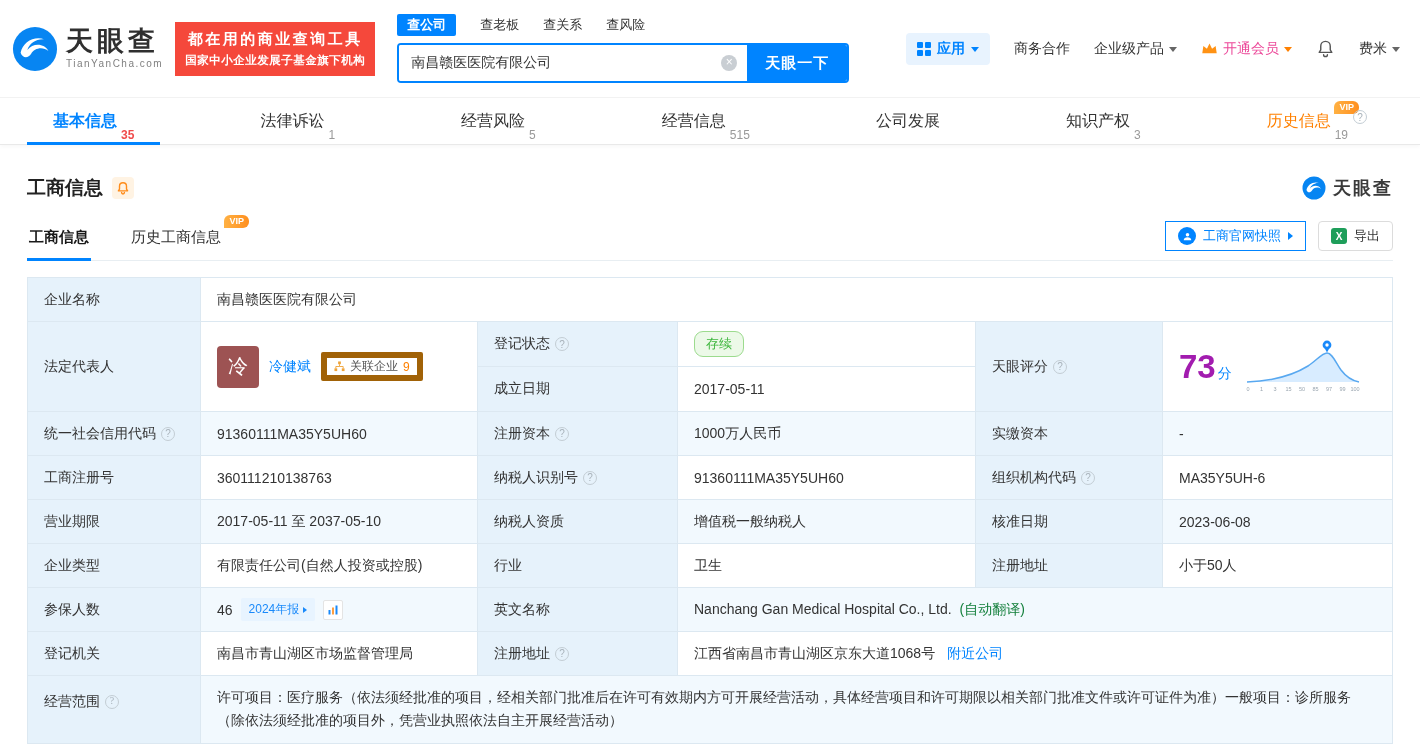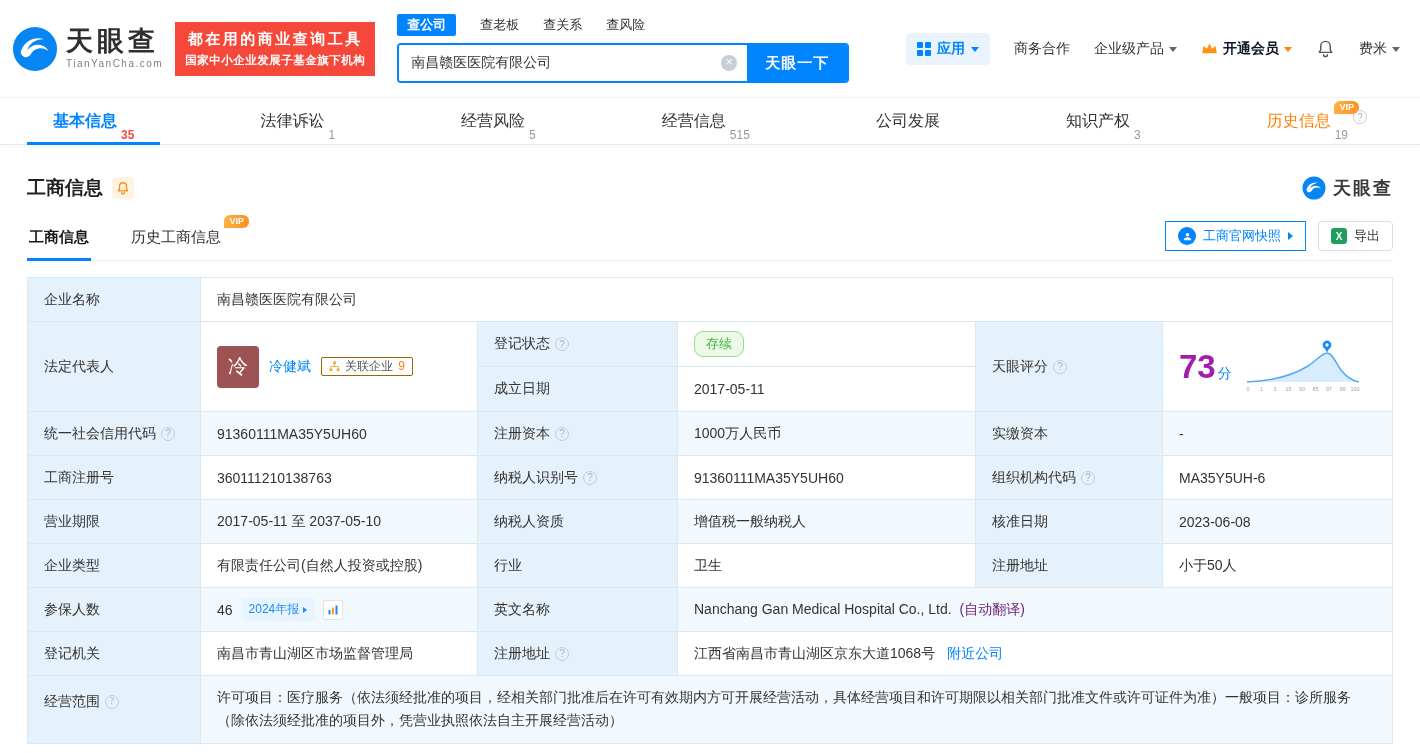--- a/index.html
+++ b/index.html
@@ -27,21 +27,21 @@
     font-family:inherit; }
   .clear-icon { position:absolute; right:10px; top:10px; width:16px; height:16px; border-radius:50%;
     background:#c9ced3; color:#fff; font-size:12px; line-height:15px; text-align:center; cursor:pointer; }
   .search-btn { width:100px; background:#0084ff; color:#fff; border:none; font-size:15px; font-weight:bold;
     letter-spacing:1px; cursor:pointer; font-family:inherit; }
 
   .header-right { margin-left:auto; display:flex; align-items:center; gap:24px; font-size:14px; white-space:nowrap; }
   .apps-btn { display:flex; align-items:center; gap:6px; background:#e8f3fe; color:#0084ff; padding:7px 11px;
     border-radius:4px; cursor:pointer; font-weight:bold; }
   .menu-item { display:flex; align-items:center; gap:5px; cursor:pointer; color:#333; }
-  .vip-item { color:#0f172a; font-weight:bold; }
+  .vip-item { color:#ec4899; font-weight:normal; }
   .caret { width:0; height:0; border-left:4px solid transparent; border-right:4px solid transparent;
     border-top:5px solid #666; display:inline-block; margin-top:2px; }
   .caret.blue { border-top-color:#0084ff; }
   .caret.orange { border-top-color:#ff8000; }
   .hdr-bell { display:flex; cursor:pointer; }
 
   
   .navbar { display:flex; justify-content:space-between; height:48px; padding:0 27px; background:#fff;
     border-top:1px solid #f2f2f2; border-bottom:1px solid #e9e9e9; box-shadow:0 2px 4px rgba(0,0,0,0.03); }
   .nav-tab { position:relative; display:flex; align-items:center; padding:0 26px; font-size:16px; color:#333; cursor:pointer; }
@@ -86,35 +86,35 @@
   .tbl td { border:1px solid #dce8f1; padding:0 16px; height:44px; vertical-align:middle; background:#fff; }
   .tbl td.lbl { background:#e6f2fb; color:#333; }
   .tbl tr.tint td:not(.lbl) { background:#f2f9fe; }
   .tbl tr.legal td { height:45px; }
   .tbl tr.scope-row td { height:68px; padding-top:10px; padding-bottom:10px; line-height:1.65; vertical-align:top; }
   .lbl-flex { display:flex; align-items:center; }
   .val-flex { display:flex; align-items:center; gap:10px; }
   .link { color:#0084ff; cursor:pointer; }
   .avatar { width:42px; height:42px; border-radius:4px; background:#9d5353; color:#fff; font-size:20px;
     display:flex; align-items:center; justify-content:center; flex:0 0 auto; }
-  .rel-tag { display:inline-flex; align-items:center; gap:5px; border:1px solid #a16207; border-radius:2px;
-    padding:0 7px; font-size:12px; color:#555; cursor:pointer; background:#fff;font-family:Liberation Mono, monospace; }
+  .rel-tag { display:inline-flex; align-items:center; gap:5px; border:6px solid #a16207; border-radius:2px;
+    padding:0 7px; font-size:12px; color:#555; cursor:pointer; background:#fff; }
   .rel-count { color:#ff8000; }
   .status-badge { display:inline-block; padding:3px 11px; font-size:13px; color:#3eb73e; background:#ecf9e8;
     border:1px solid #9cdb8e; border-radius:9px; }
   .score-wrap { display:flex; align-items:center; gap:12px; }
   .score-num { font-size:33px; font-weight:bold; color:#a21caf; line-height:1; }
   .score-unit { font-size:14px; color:#0084ff; margin-left:2px; }
   .report-tag { display:inline-flex; align-items:center; gap:4px; background:#e8f4ff; color:#1989fa; font-size:12px;
     padding:3px 8px; border-radius:2px; cursor:pointer; }
   .report-tag .tri { width:0; height:0; border-top:3.5px solid transparent; border-bottom:3.5px solid transparent;
     border-left:4.5px solid #1989fa; }
   .report-icon-box { width:20px; height:20px; border:1px solid #e4e4e4; border-radius:2px; display:flex;
     align-items:center; justify-content:center; cursor:pointer; background:#fff; }
-  .note { color:#701a75; margin-left:8px; }
+  .note { color:#15803d; margin-left:8px; }
   .addr-link { margin-left:12px; }
 </style>
 </head>
 <body>
 
 <div class="header">
   <div class="logo-block">
     <span class="logo-icon">
       <svg width="46" height="46" viewBox="0 0 48 48">
         <circle cx="24" cy="24" r="23" fill="#0785f2"></circle>

